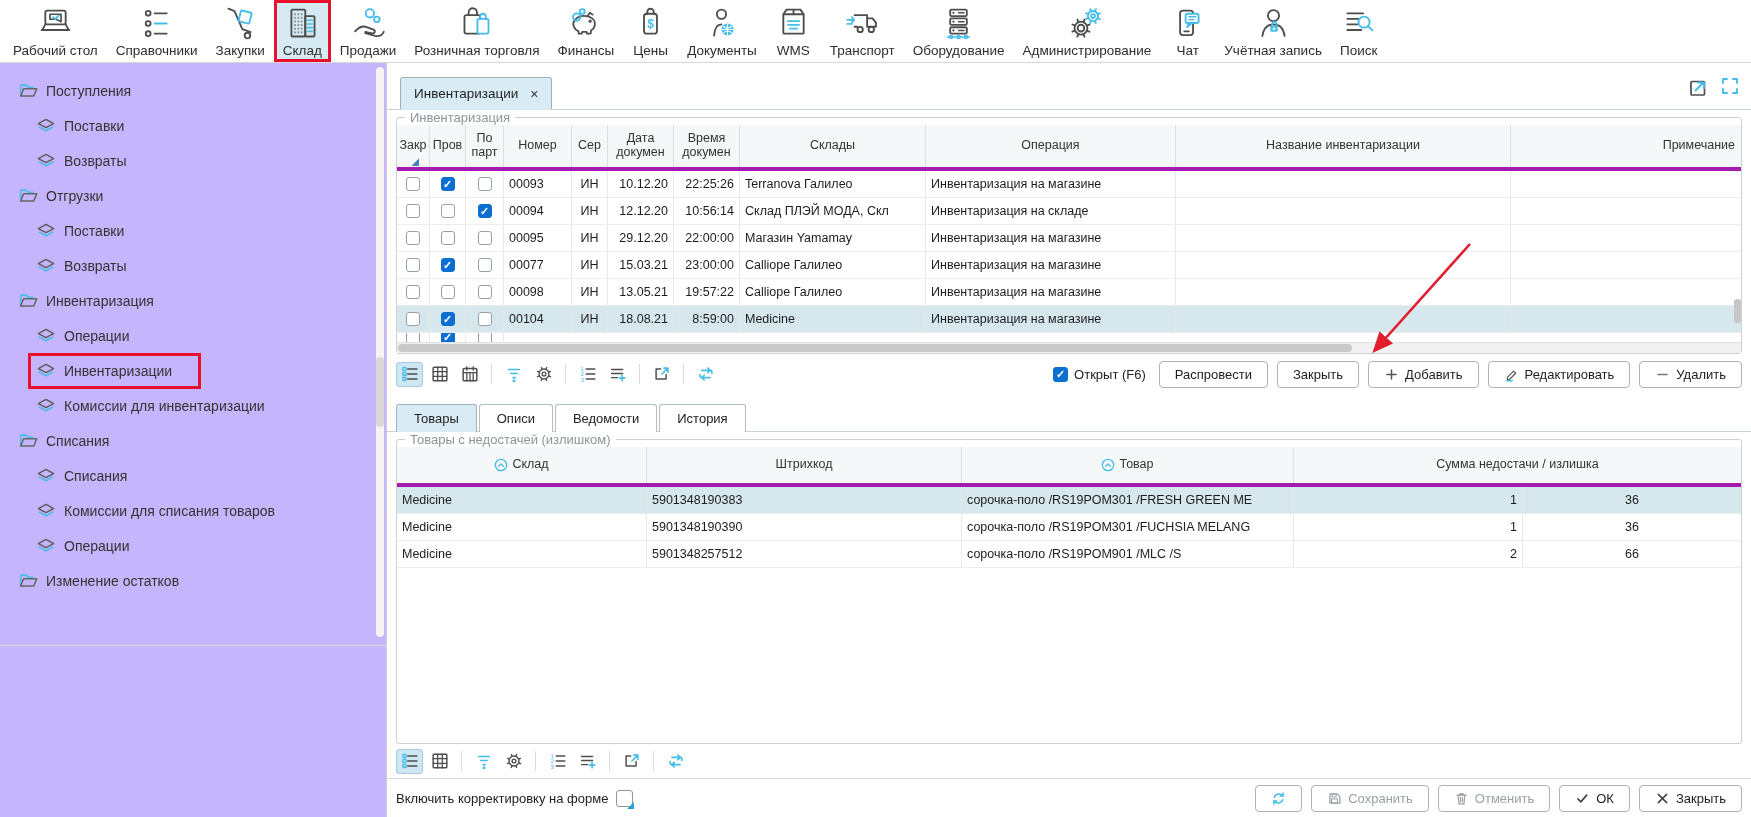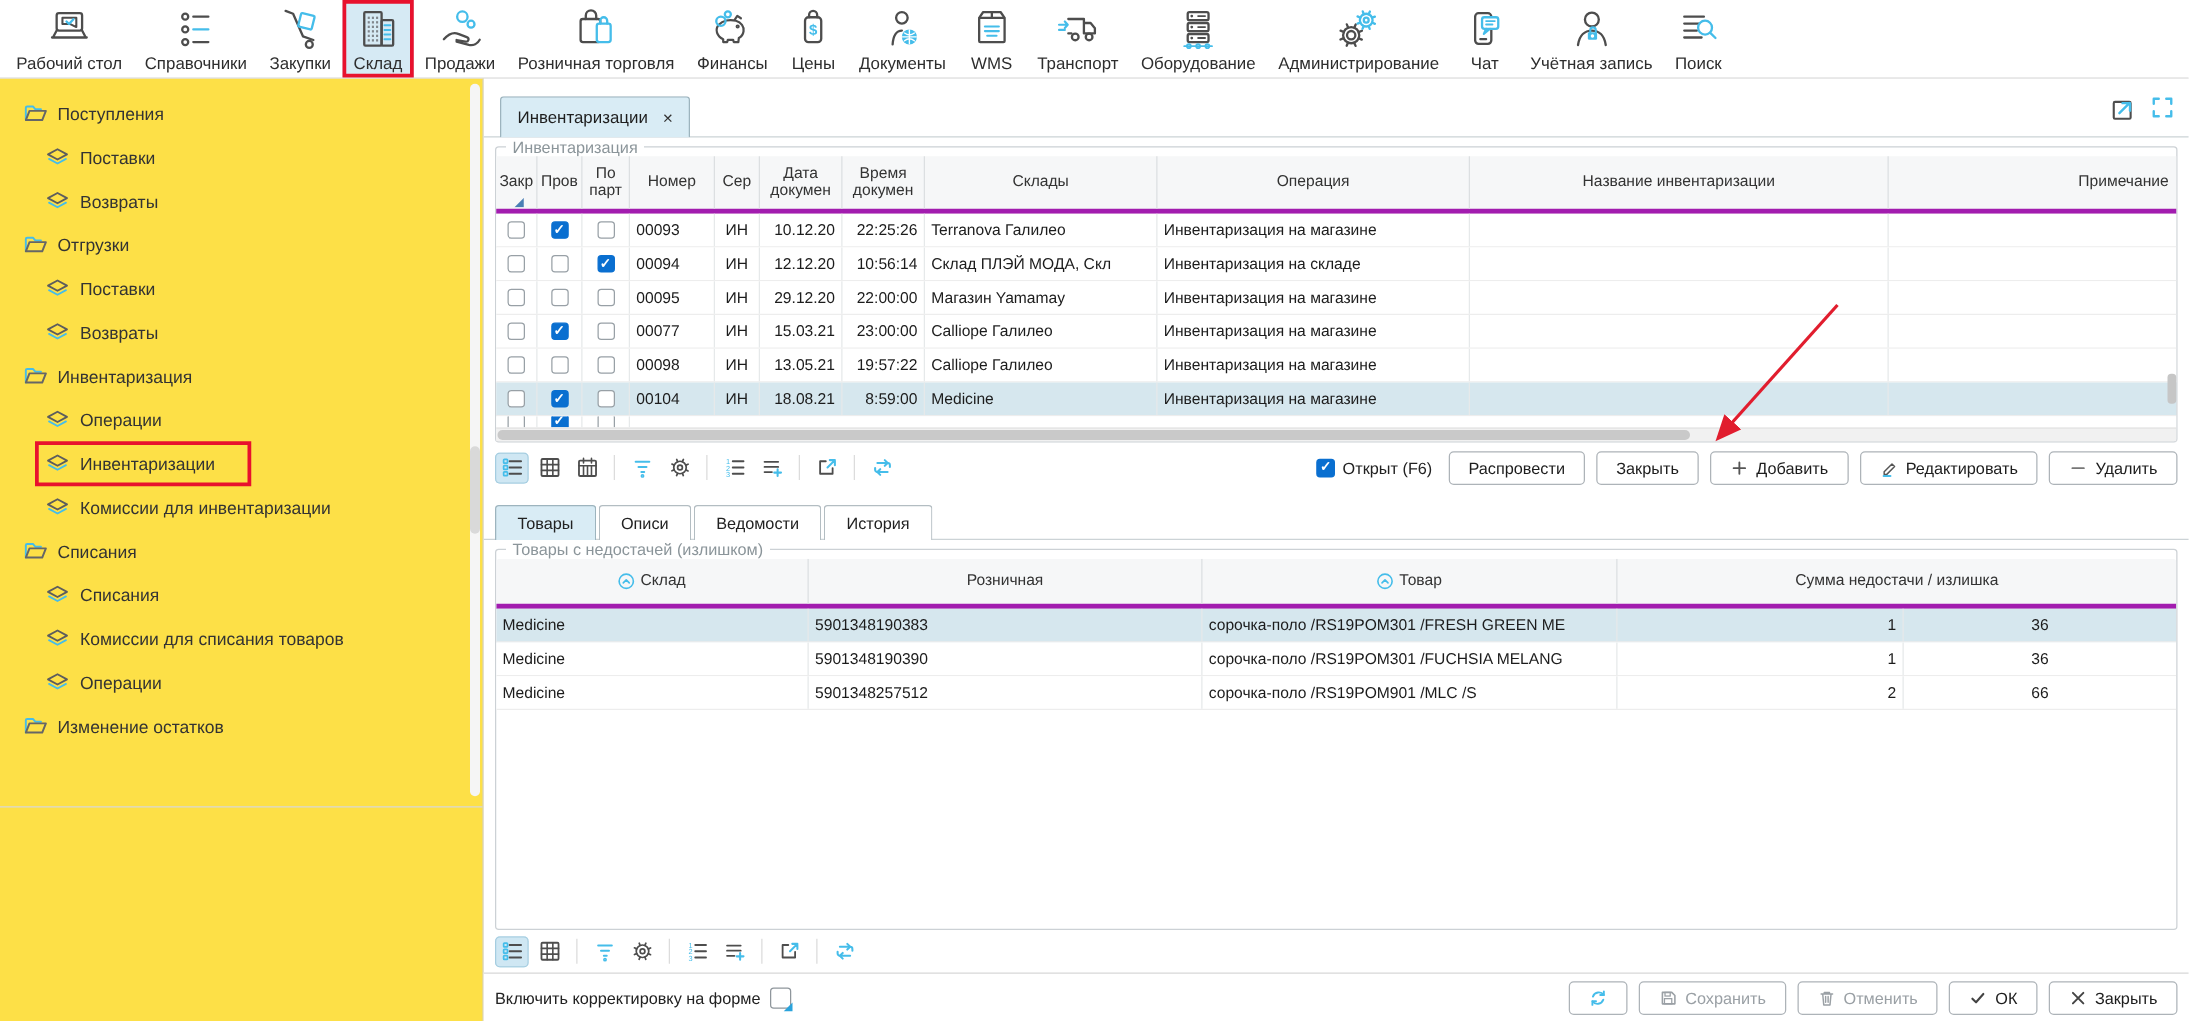--- a/index.html
+++ b/index.html
@@ -9,21 +9,21 @@
   .topbar{height:62px;display:flex;align-items:stretch;padding:0 4px;border-bottom:1px solid #d6d6d6;background:#fff;}
   .tb-item{display:flex;flex-direction:column;align-items:center;justify-content:flex-end;
            padding:3px 9px 4px;cursor:pointer;white-space:nowrap;}
   .tb-item .ic{width:37px;height:37px;}
   .tb-item .lbl{font-size:13.5px;color:#2e2e2e;margin-top:1px;}
   .tb-item.active{background:#d6eaf4;}
   .tb-item.hlbox{outline:3px solid #e8112d;outline-offset:-3px;}
   .ic{display:inline-block;}
   .ic svg{width:100%;height:100%;display:block;}
   
-  .sidebar{position:absolute;left:0;top:63px;bottom:0;width:386px;border-right:1px solid #cfcfcf;background:#fde047;}
+  .sidebar{position:absolute;left:0;top:63px;bottom:0;width:386px;border-right:1px solid #cfcfcf;background:#c4b5fd;}
   .tree{padding-top:10px;}
   .node{height:35px;display:flex;align-items:center;font-size:14px;color:#333;cursor:pointer;}
   .node.l0{padding-left:13px;}
   .node.l1{padding-left:31px;}
   .node .inner{display:inline-flex;align-items:center;gap:7px;padding:4px 26px 4px 4px;}
   .node .inner.hl{outline:3px solid #e8112d;}
   .node .ic{width:22px;height:22px;flex:0 0 22px;}
   .sidebar .sep{position:absolute;left:0;right:0;top:582px;border-top:1px solid #d8d8d8;}
   .sidebar .vsb{position:absolute;top:4px;right:2px;width:8px;height:570px;background:#f5f5f5;border-radius:4px;}
   .sidebar .vsb .vsb-thumb{margin-top:290px;height:70px;background:#d9d9d9;border-radius:4px;}
@@ -833,21 +833,21 @@
           <div class="c " style="width:250px;flex:0 0 250px">
             <span class="ic sort">
               <svg viewBox="0 0 14 14">
                 <circle cx="7" cy="7" r="5.7" stroke="#45bdea" stroke-width="1.3" fill="none"></circle>
                 <path d="M4.6 8.3l2.4-2.4 2.4 2.4" stroke="#45bdea" stroke-width="1.3" fill="none" stroke-linecap="round" stroke-linejoin="round"></path>
               </svg>
             </span>
             <span>Склад</span>
           </div>
           <div class="c " style="width:315px;flex:0 0 315px">
-            <span>Розничная</span>
+            <span>Штрихкод</span>
           </div>
           <div class="c " style="width:332px;flex:0 0 332px">
             <span class="ic sort">
               <svg viewBox="0 0 14 14">
                 <circle cx="7" cy="7" r="5.7" stroke="#45bdea" stroke-width="1.3" fill="none"></circle>
                 <path d="M4.6 8.3l2.4-2.4 2.4 2.4" stroke="#45bdea" stroke-width="1.3" fill="none" stroke-linecap="round" stroke-linejoin="round"></path>
               </svg>
             </span>
             <span>Товар</span>
           </div>

